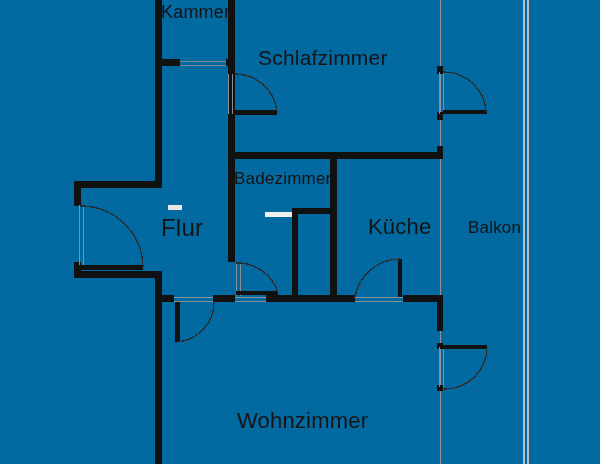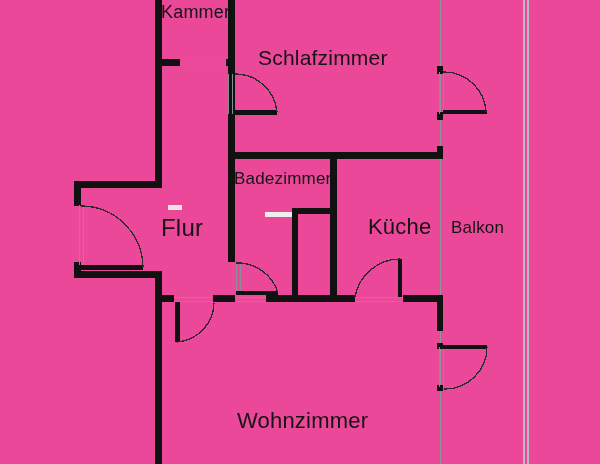--- a/index.html
+++ b/index.html
@@ -1,19 +1,19 @@
 <!DOCTYPE html>
 <html><head>
 <meta charset="utf-8">
 <style>
   html,body{margin:0;padding:0;background:#ffffff;}
   #plan{
     position:relative;
     width:600px;height:464px;
-    background:#ec4899;
+    background:#0369a1;
     font-family:"Liberation Sans", sans-serif;
     overflow:hidden;
   }
   #plan svg{position:absolute;left:0;top:0;}
   .rlabel{
     position:absolute;
     color:#141414;
     white-space:nowrap;
     font-weight:400;
     letter-spacing:0.2px;
@@ -169,17 +169,17 @@
   <div class="rlabel" style="left:161px;top:2px;font-size:18px;">Kammer</div>
 
   <div class="rlabel" style="left:258px;top:46px;font-size:21px;">Schlafzimmer</div>
 
   <div class="rlabel" style="left:234px;top:169px;font-size:17px;">Badezimmer</div>
 
   <div class="rlabel" style="left:161px;top:214px;font-size:24px;">Flur</div>
 
   <div class="rlabel" style="left:368px;top:214px;font-size:22px;">Küche</div>
 
-  <div class="rlabel" style="left:451px;top:218px;font-size:17px;">Balkon</div>
+  <div class="rlabel" style="left:468px;top:218px;font-size:17px;">Balkon</div>
 
   <div class="rlabel" style="left:237px;top:370px;font-size:22px;margin-top:38px;">Wohnzimmer</div>
 
 </div>
 
 </body></html>

